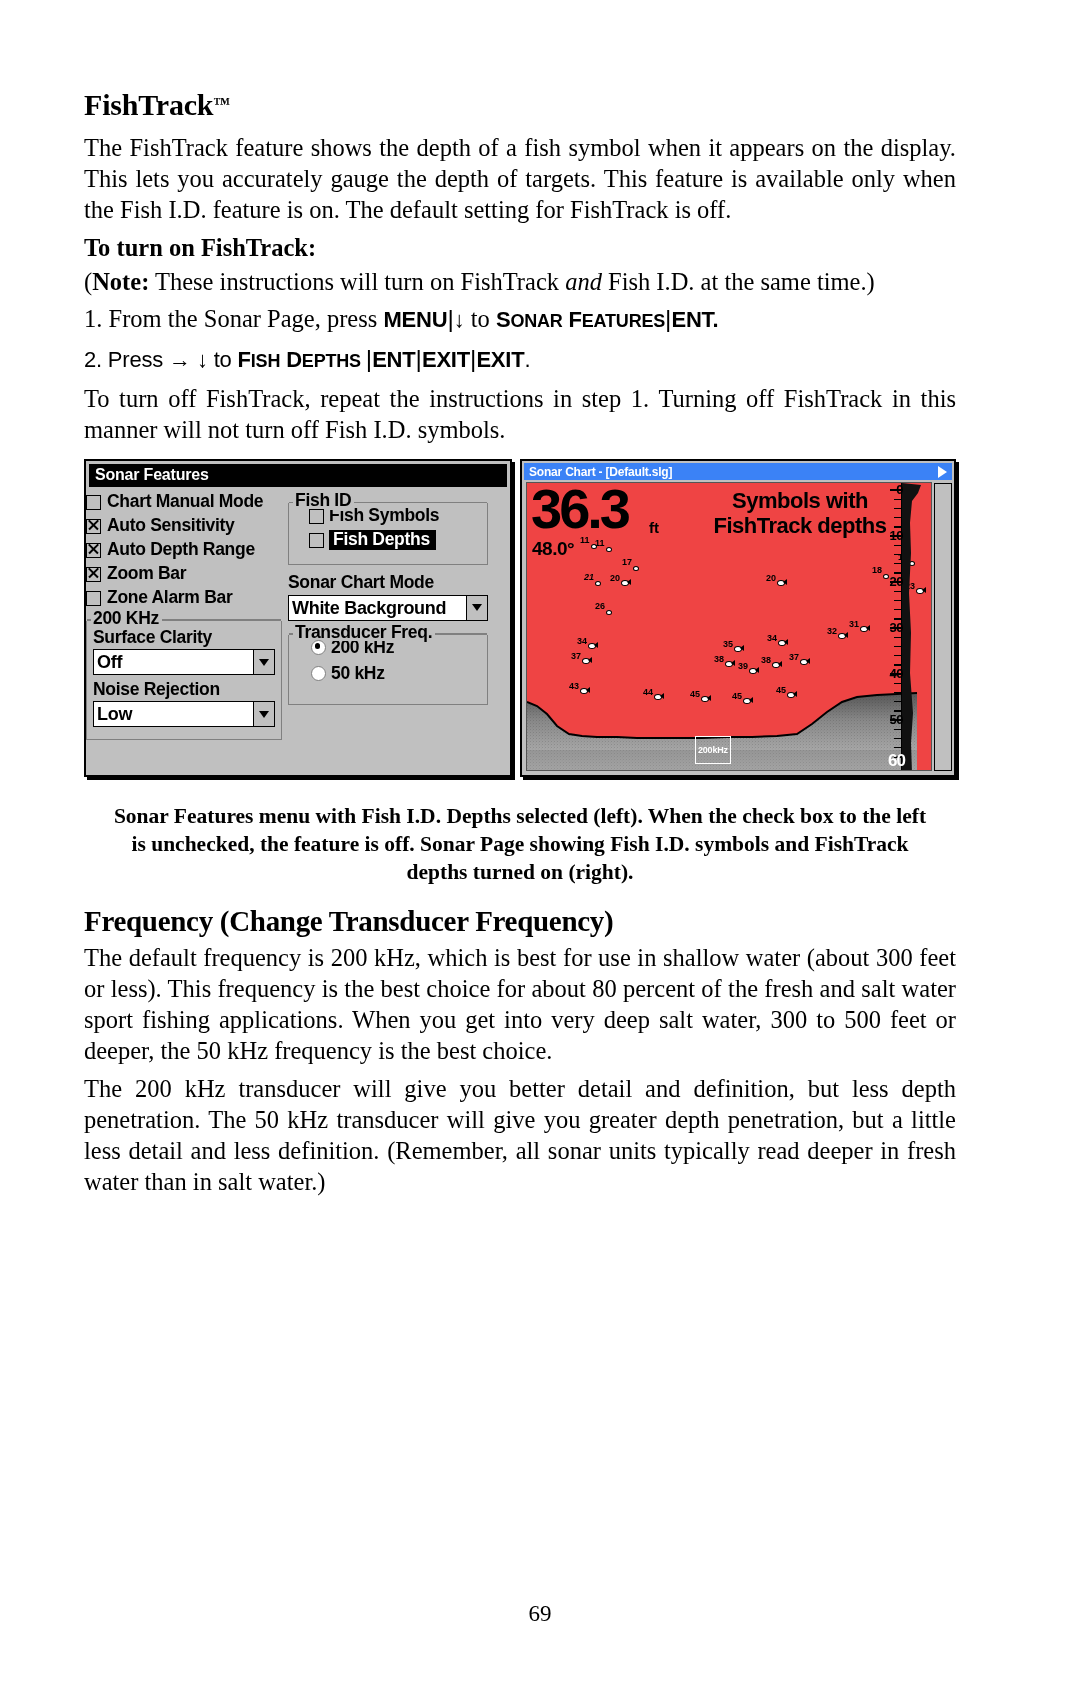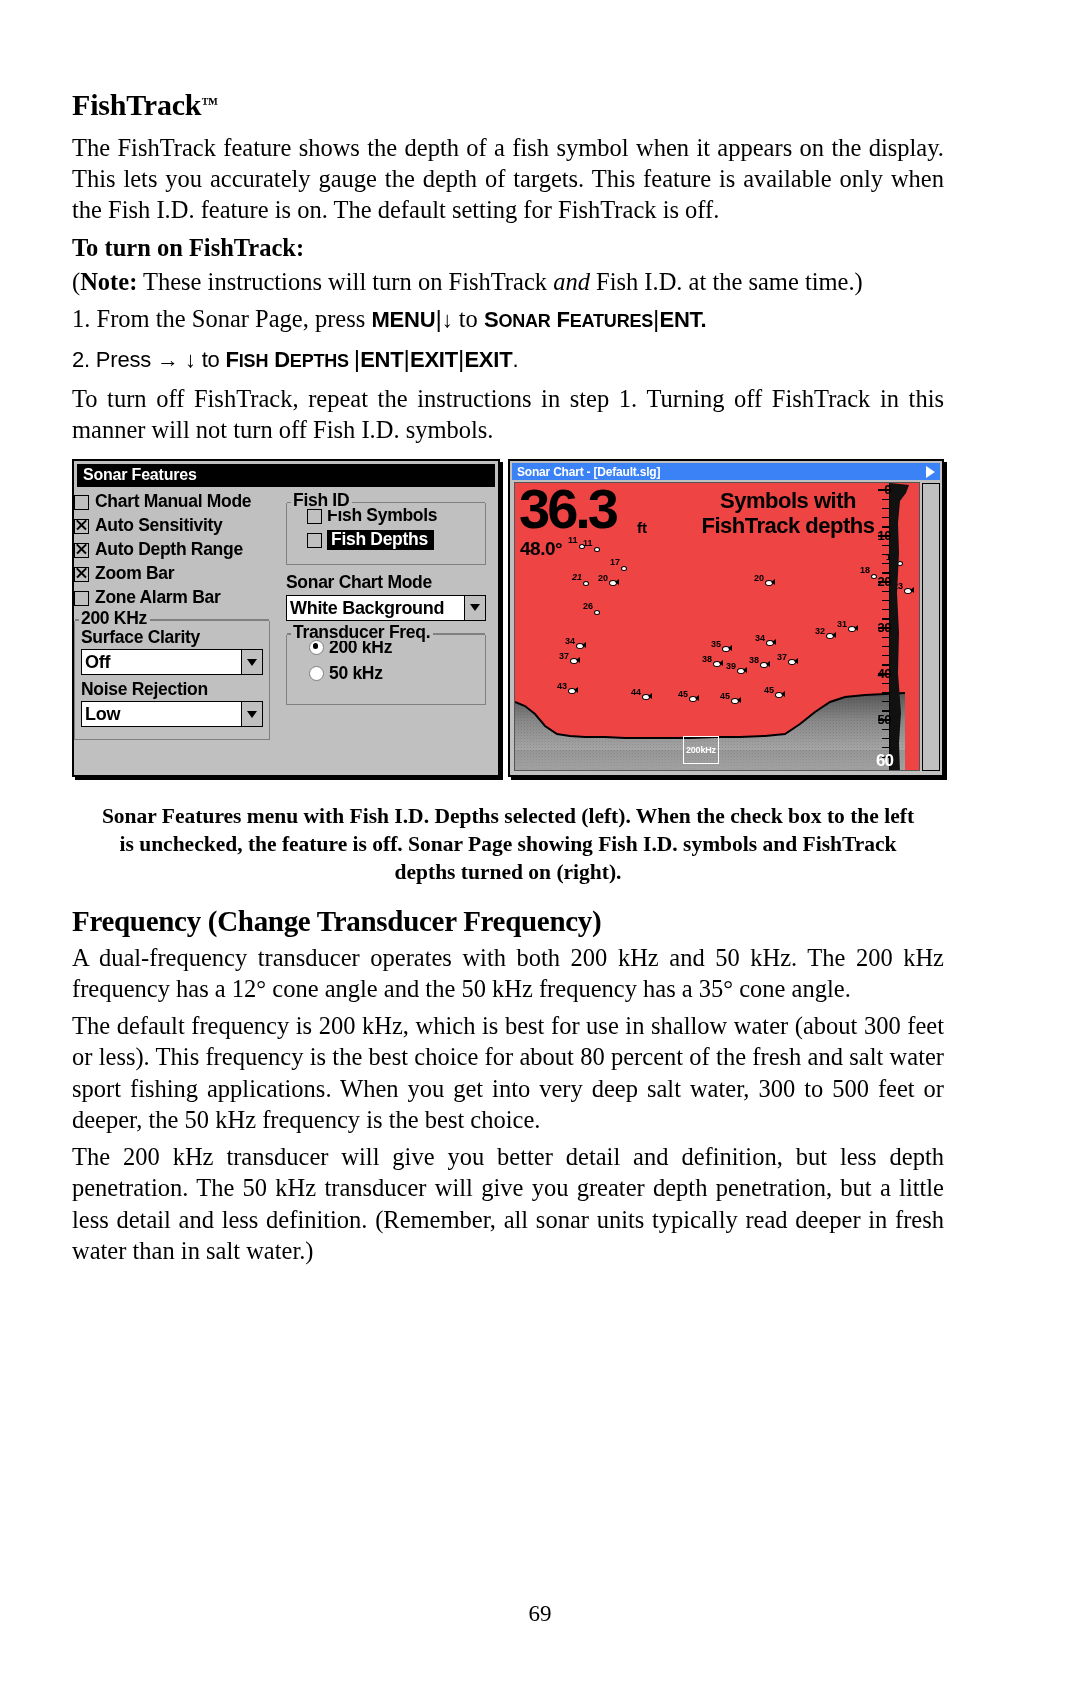--- a/index.html
+++ b/index.html
@@ -17,21 +17,21 @@
   }
   .page {
     position: absolute;
     left: 0; top: 0;
     width: 1080px;
     height: 1682px;
     padding: 0;
   }
   .content {
     position: absolute;
-    left: 72px;
+    left: 84px;
     top: 88px;
     width: 872px;
   }
 
   h1.section-title {
     font-family: "Liberation Serif", serif;
     font-weight: bold;
     font-size: 30px;
     margin: 0 0 10px 0;
     letter-spacing: -0.2px;
@@ -107,21 +107,21 @@
     color: #fff;
     font-size: 16px;
     font-weight: bold;
     padding: 2px 6px 3px 6px;
     margin: 3px 3px 0 3px;
     letter-spacing: -0.2px;
   }
   .menu-body {
     display: flex;
     padding: 6px 6px 6px 0;
-    gap: 16px;
+    gap: 6px;
   }
   .menu-col-left { width: 196px; }
   .menu-col-right { width: 200px; }
 
   .chk-row {
     display: flex;
     align-items: center;
     gap: 6px;
     font-size: 17.5px;
     font-weight: bold;
@@ -696,20 +696,19 @@
       </div>
 
     </div>
 
     <div class="caption">Sonar Features menu with Fish I.D. Depths selected (left). When the check box to the left is unchecked, the feature is off. Sonar Page showing Fish I.D. symbols and FishTrack depths turned on (right).</div>
 
     <h2 class="sub-title">
       <span>Frequency (Change Transducer Frequency)</span><br>
     </h2>
 
-    <p class="body">A dual-frequency transducer operates with both 200 kHz and 50 kHz. The 200 kHz frequency has a 12° cone angle and the 50 kHz frequency has a 35° cone angle.</p>
     <p class="body">The default frequency is 200 kHz, which is best for use in shallow water (about 300 feet or less). This frequency is the best choice for about 80 percent of the fresh and salt water sport fishing applications. When you get into very deep salt water, 300 to 500 feet or deeper, the 50 kHz frequency is the best choice.</p>
     <p class="body">The 200 kHz transducer will give you better detail and definition, but less depth penetration. The 50 kHz transducer will give you greater depth penetration, but a little less detail and less definition. (Remember, all sonar units typically read deeper in fresh water than in salt water.)</p>
 
   </div>
 
   <div class="page-number">69</div>
 </div>
 
 </body></html>

